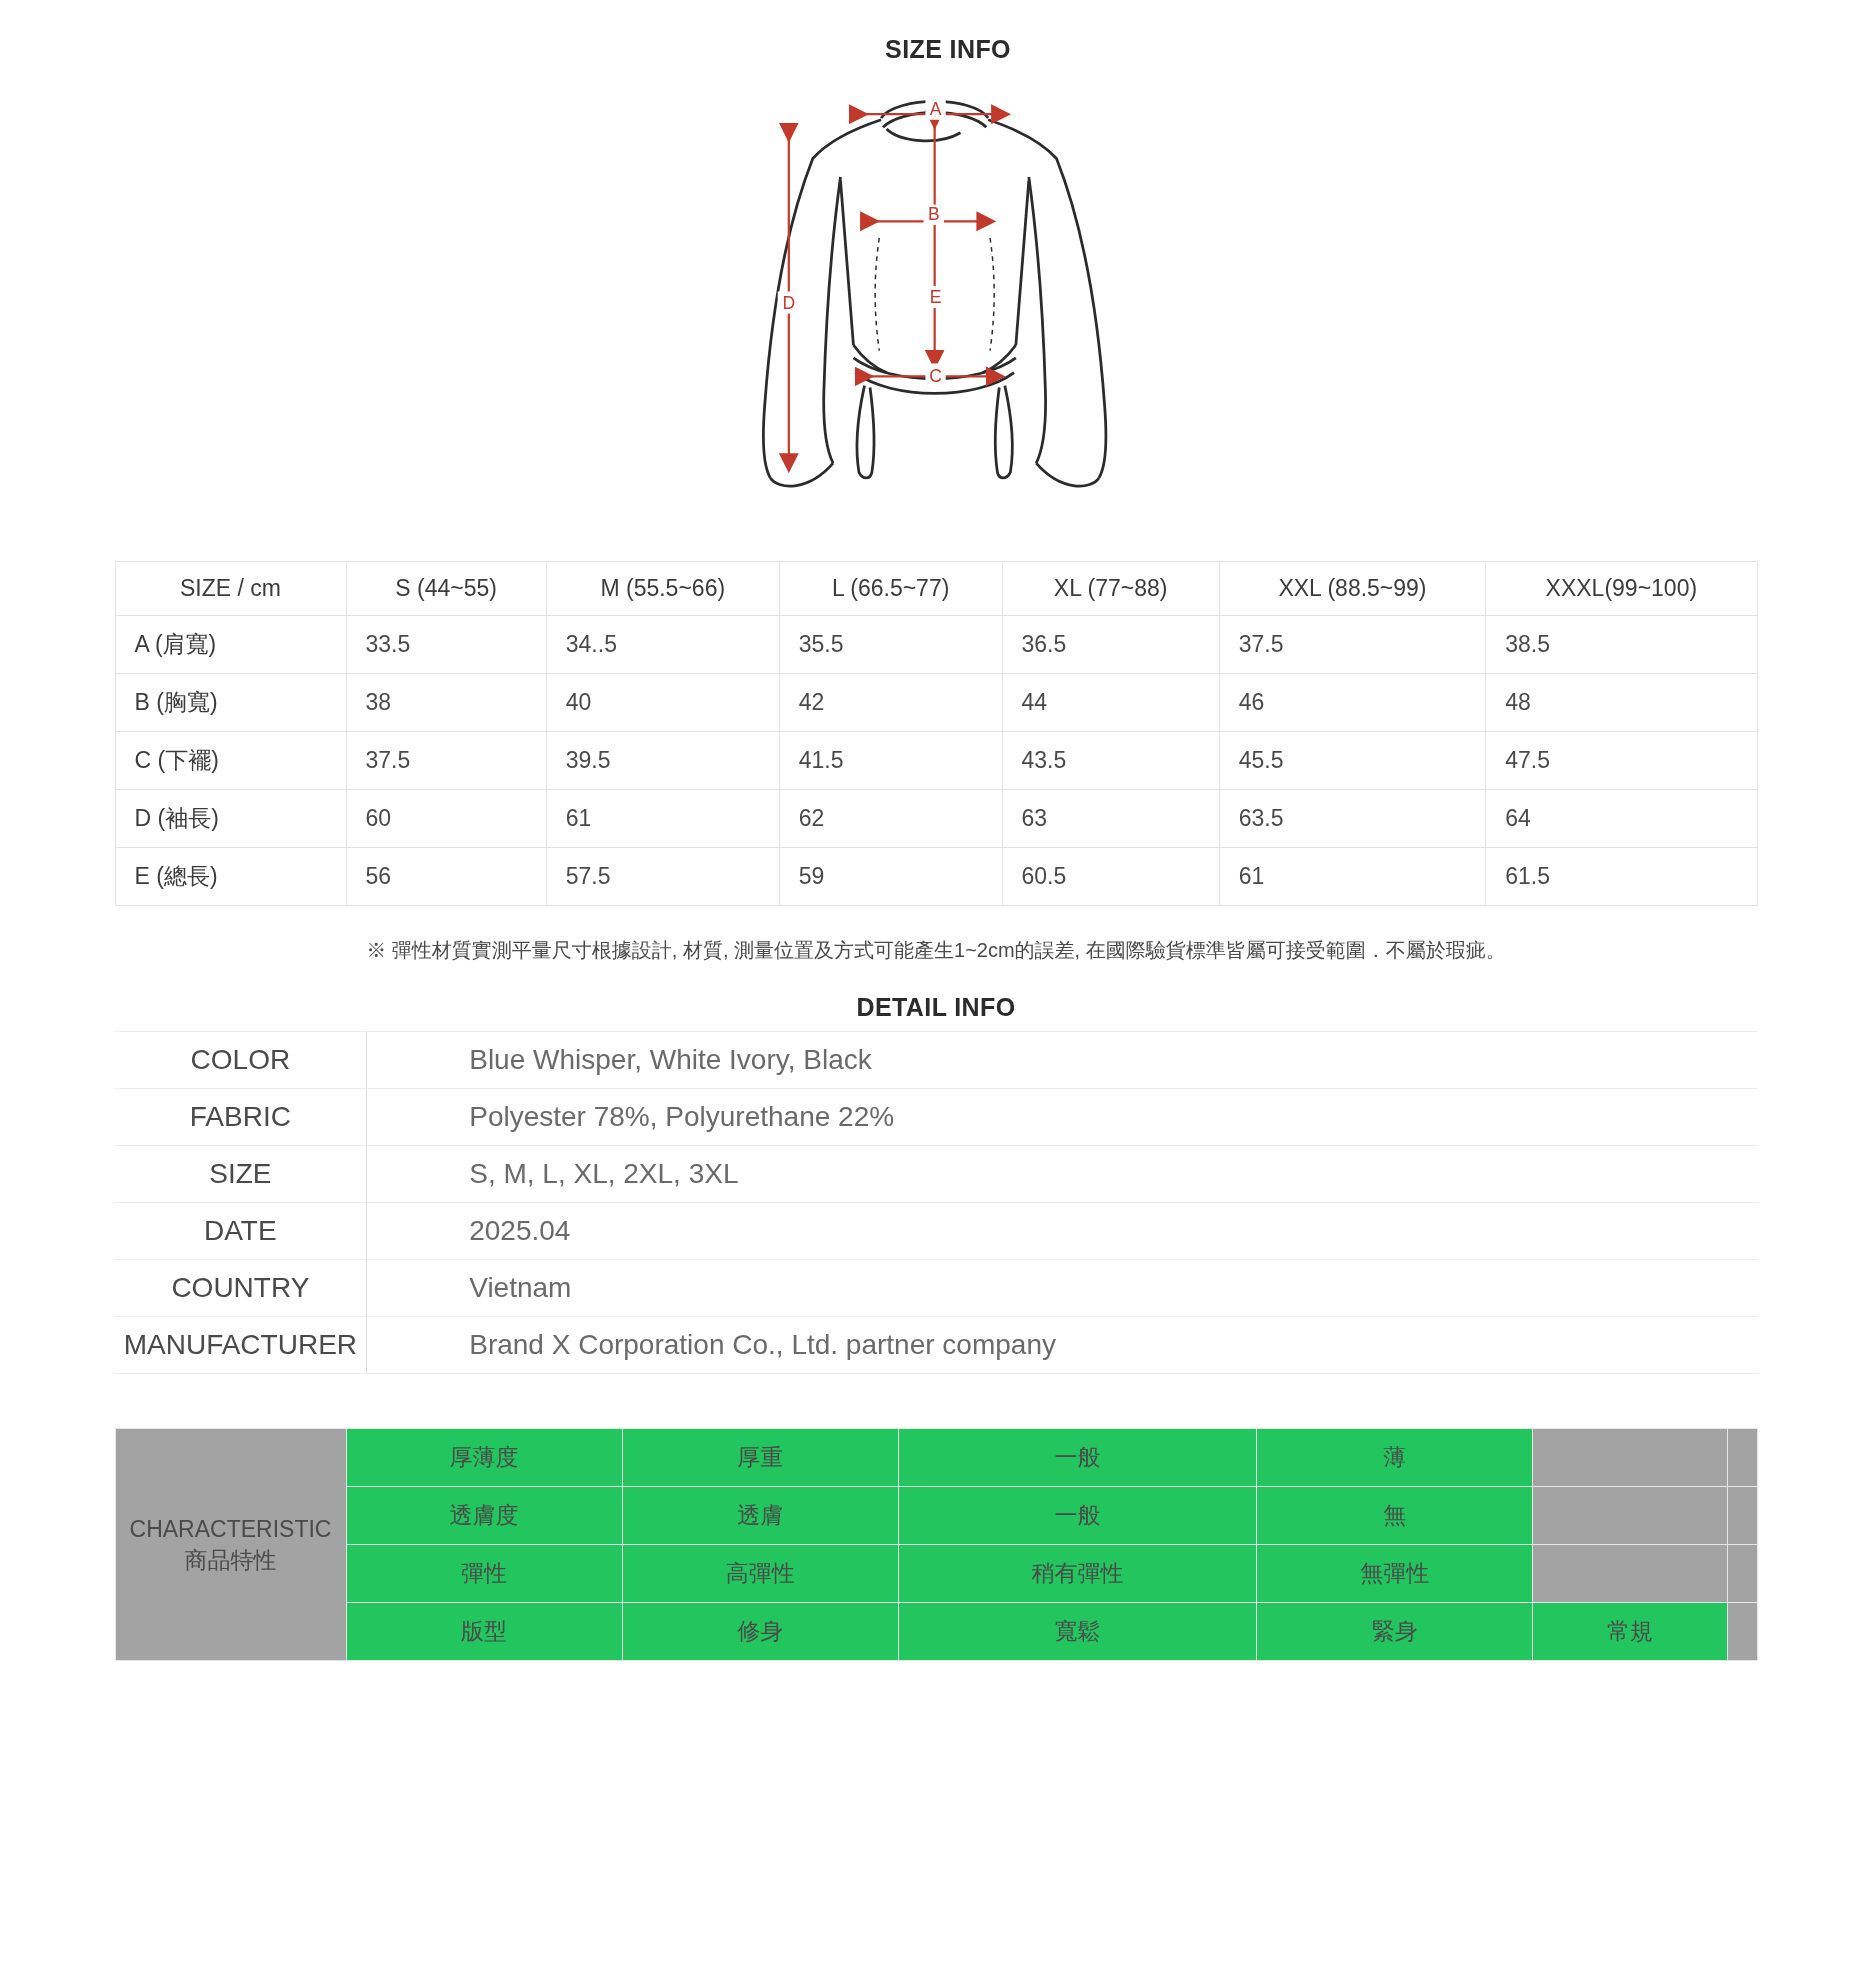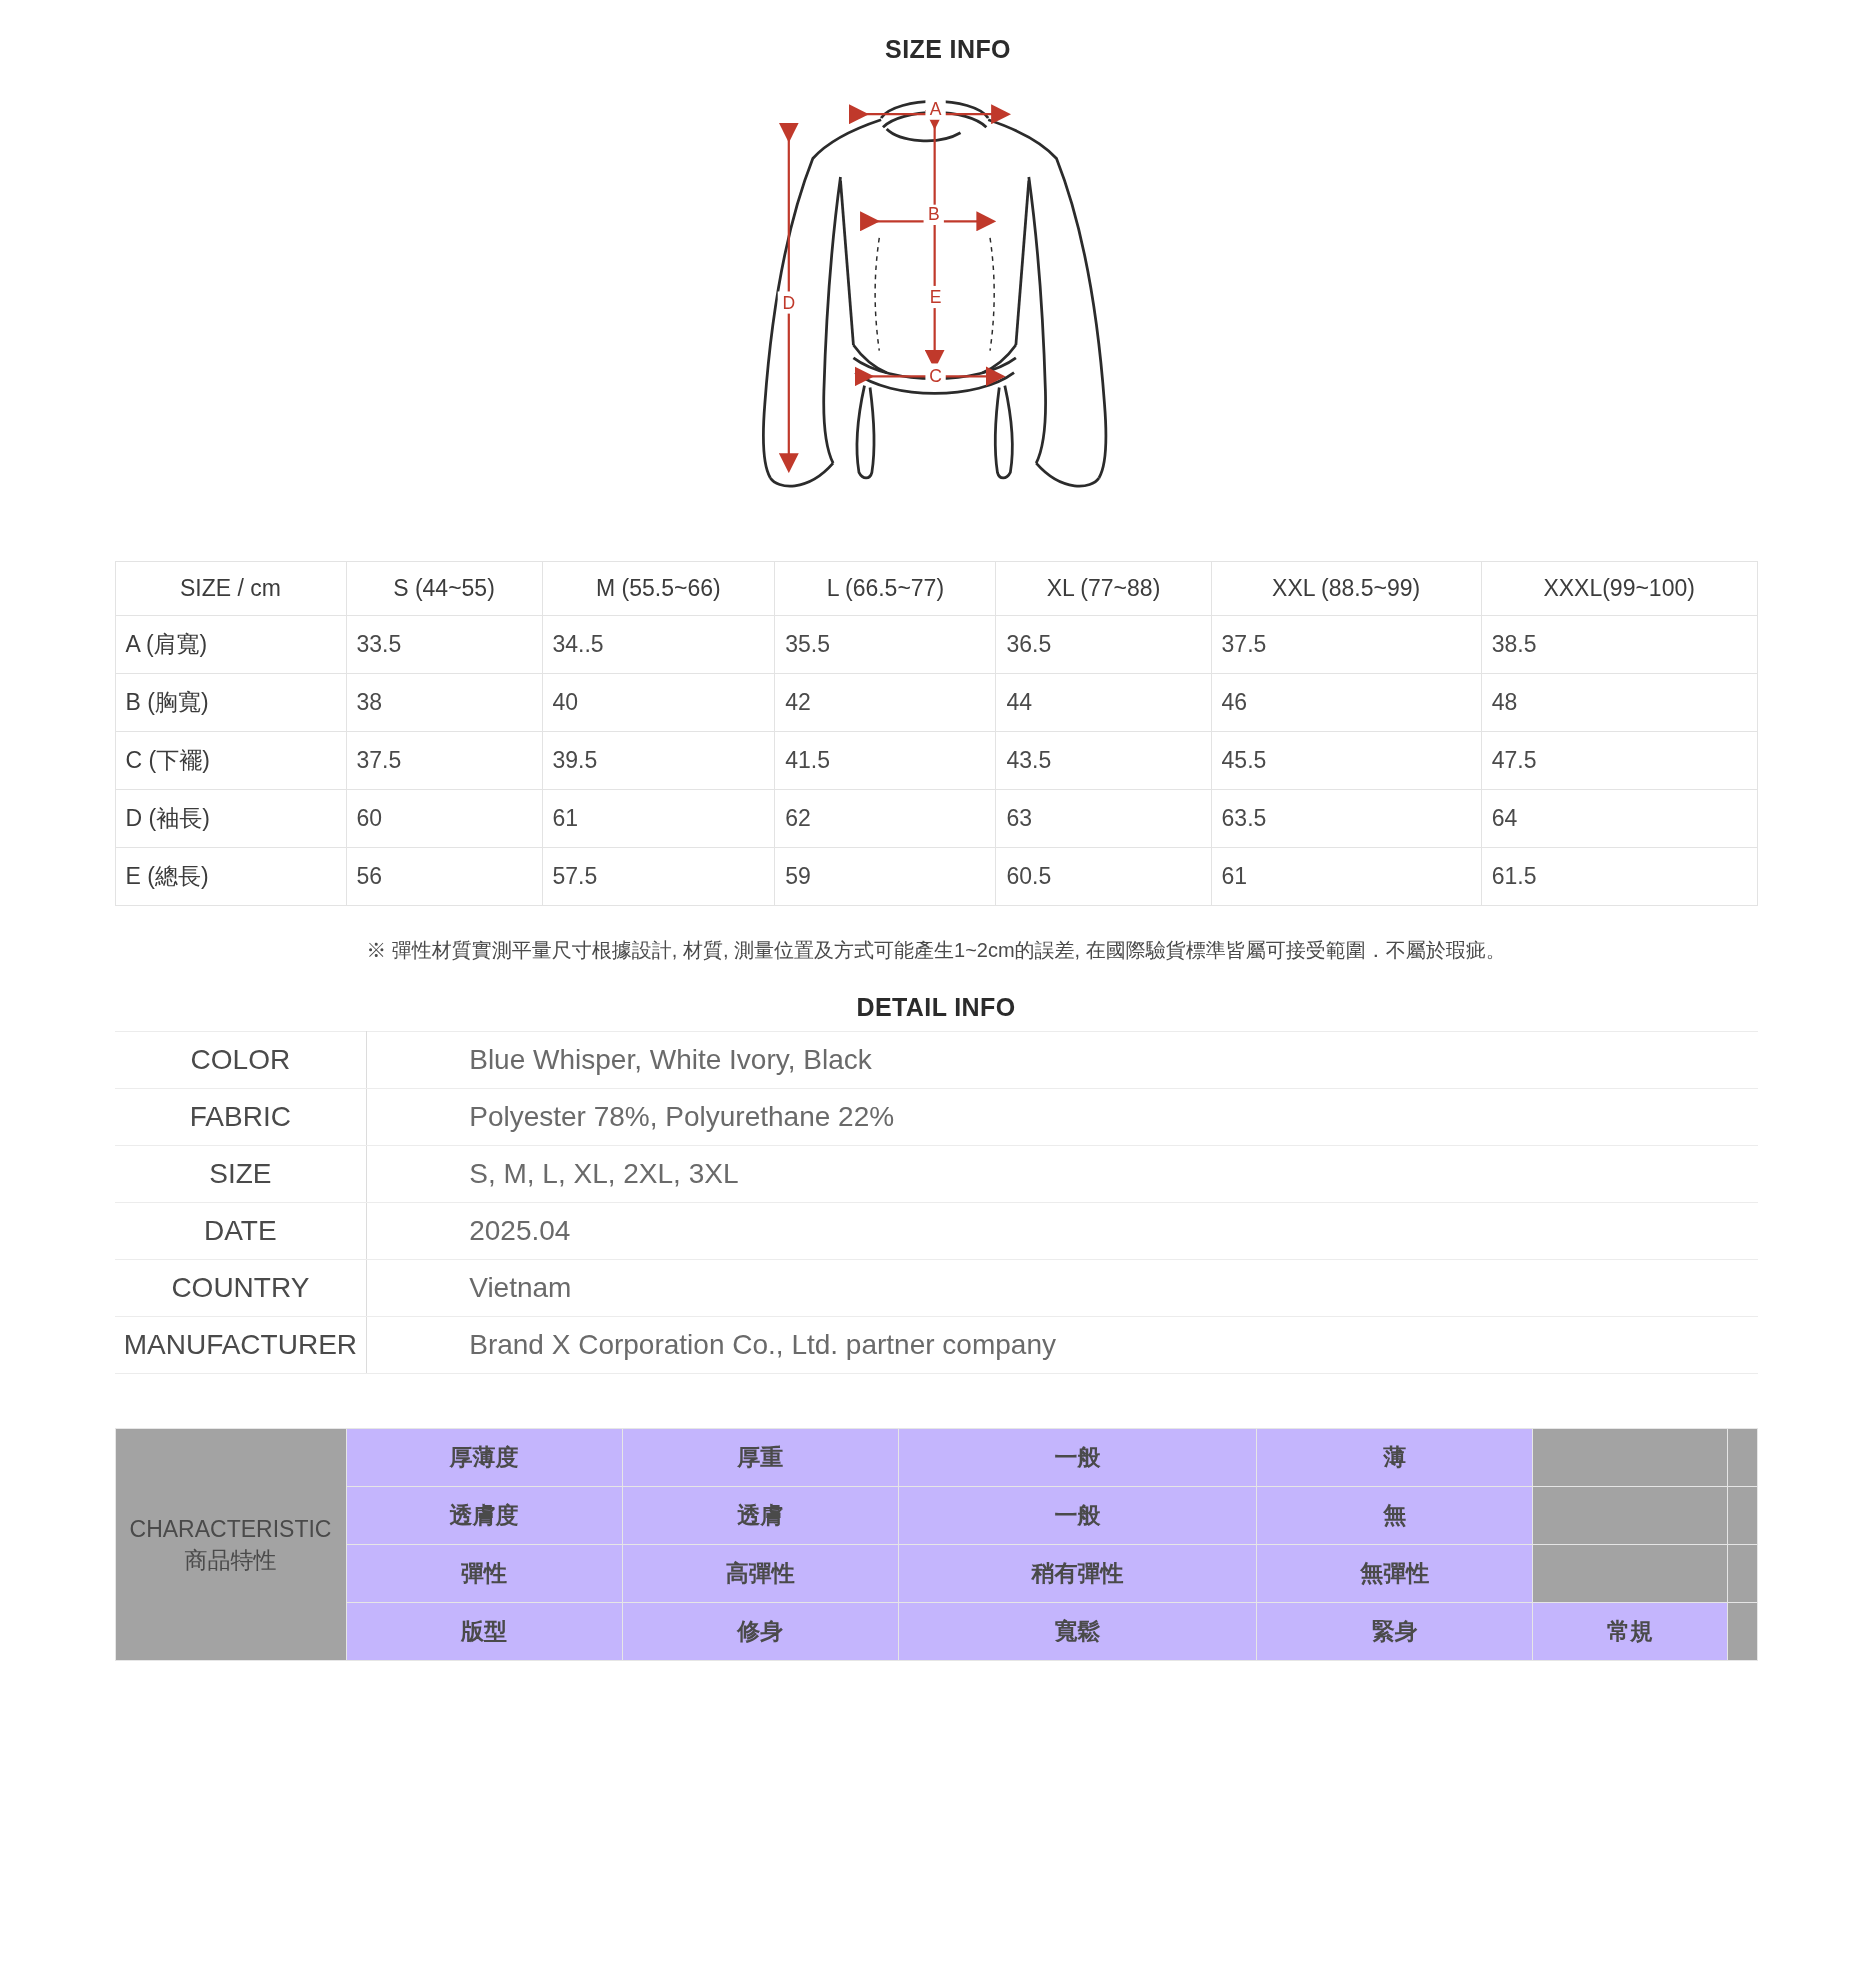--- a/index.html
+++ b/index.html
@@ -45,21 +45,21 @@
   }
   table.grid {
     width: 100%;
     border-collapse: collapse;
   }
   table.size-table th, table.size-table td {
     border: 0.9px solid #e3e3e3;
     font-size: 23px;
     color: #4a4a4a;
     font-weight: normal;
-    padding: 13px 10px;
+    padding: 13px 19px;
     background: #ffffff;
   }
   table.size-table th {
     color: #3c3c3c;
   }
   table.size-table tr:first-child th:first-child,
   table.size-table td.rowhead {
     color: #3c3c3c;
   }
   table.size-table tr:first-child th { border-top: 0.9px solid #e3e3e3; }
@@ -112,21 +112,21 @@
     color: #4a4a4a;
     padding: 13px 3.7px;
     height: 52px;
   }
   table.char-table td.char-label {
     width: 231px;
     font-size: 23px;
     line-height: 1.35;
     color: #4a4a4a;
   }
-  td.shade { background: #c4b5fd; font-weight: bold; }
+  td.shade { background: #22c55e; }
   td.plain { background: #a3a3a3; }
   .char-label-en { display: block; }
   .char-label-zh { display: block; }
 </style>
 </head>
 <body>
 
 <div class="page">
 
   <div class="section-title" id="size-info-title">SIZE INFO</div>

